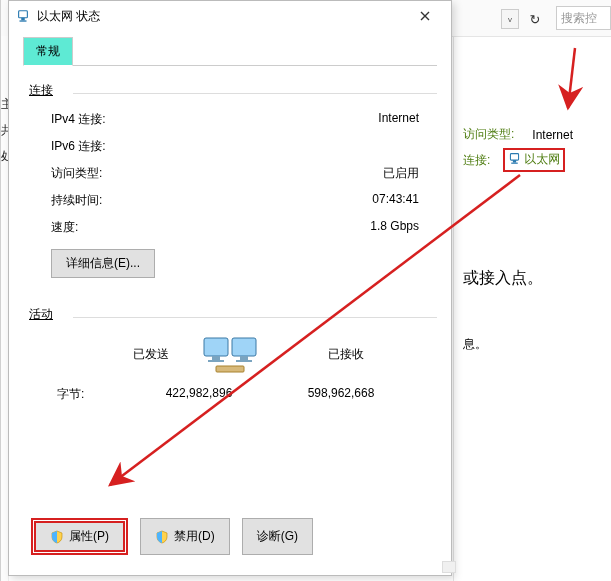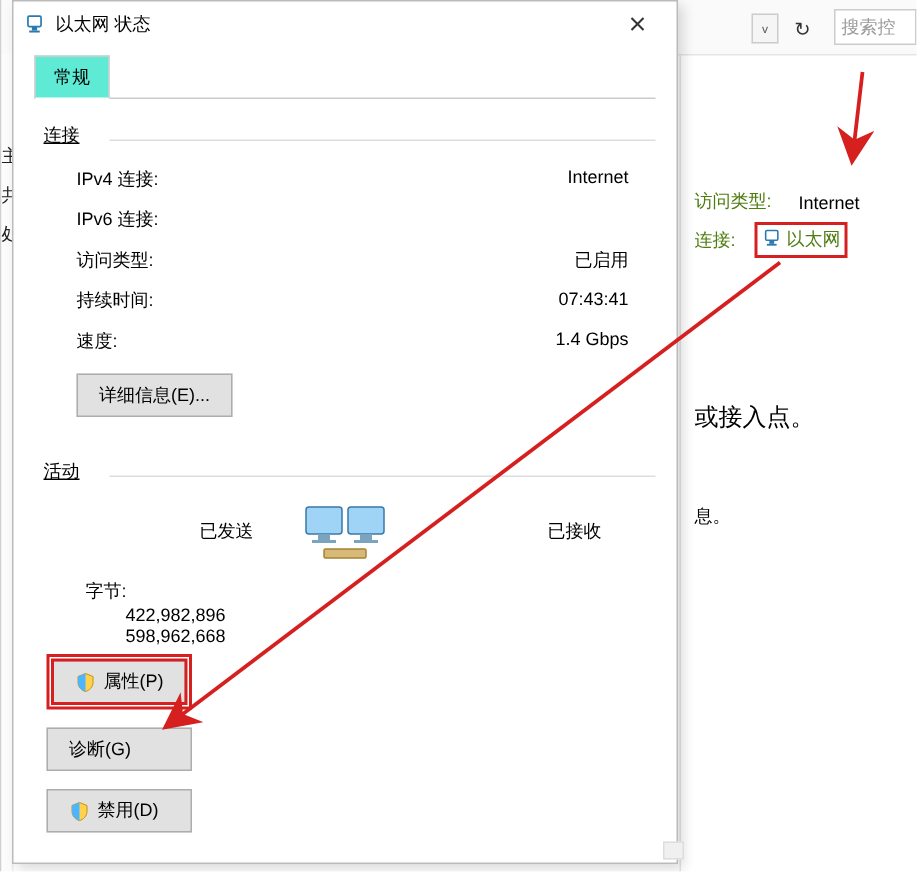--- a/index.html
+++ b/index.html
@@ -46,25 +46,25 @@
   .kv .k { color:#000000; }
   .kv .v { color:#000; }
   
   .btn { background:#e1e1e1; border:1px solid #adadad; padding: 5px 14px; font-size:12px; cursor:pointer; display:inline-flex; align-items:center; gap:5px; min-height:27px;}
   .details-btn-wrap { padding: 8px 0 0 28px; }
   
   .activity-section { margin-top: 28px; }
   .activity-hr { height:1px; background:#ddd; margin-left:50px; margin-top:-10px; margin-bottom:8px; }
   .activity-headers { display:flex; align-items:center; justify-content:space-between; padding: 4px 36px 2px 36px; font-size:12px;}
   .activity-headers .center-icon { width:70px; height:48px; display:flex; align-items:center; justify-content:center; }
-  .bytes-row { display:flex; justify-content:space-between; padding: 6px 36px 0 34px; font-size:12px;flex-direction:column;}
+  .bytes-row { display:flex; justify-content:space-between; padding: 6px 36px 0 34px; font-size:12px;}
   .bytes-row .blabel { width:60px; }
   .bytes-row .bval { width:120px; text-align:center;}
   
-  .bottom-btns { position:absolute; left:22px; bottom:20px; display:flex; gap:12px;flex-direction:column; }
+  .bottom-btns { position:absolute; left:22px; bottom:20px; display:flex; gap:12px; }
   .shield { width:14px; height:14px; display:inline-block; }
   .hl-red { outline: 2px solid #d62020; outline-offset: -1px; box-shadow: 0 0 0 4px rgba(255,0,0,0.0); }
   .hl-red-outer { border: 2px solid #d62020; padding:2px; display:inline-block; }
   
   .mini-net-icon { color:#2a7ab0; font-size:13px;}
   
   
   .arrow-svg { position:absolute; left:0; top:0; width:611px; height:581px; pointer-events:none; z-index:20;}
   
   .scrollbar-cue { position:absolute; left:433px; top:560px; width:14px; height:12px; background:#f0f0f0; border:1px solid #ddd; }
@@ -149,21 +149,21 @@
       <div class="kv">
           <span class="k">访问类型:</span>
           <span class="v">已启用</span>
         </div>
       <div class="kv">
           <span class="k">持续时间:</span>
           <span class="v">07:43:41</span>
         </div>
       <div class="kv">
           <span class="k">速度:</span>
-          <span class="v">1.4 Gbps</span>
+          <span class="v">1.8 Gbps</span>
         </div>
     </div>
 
     <div class="details-btn-wrap">
       <button class="btn">详细信息(E)...</button>
     </div>
 
     <div class="activity-section">
       <div class="section-label">活动</div>
       <div class="activity-hr"></div>
@@ -174,21 +174,21 @@
           <svg width="64" height="44" viewBox="0 0 64 44">
             <rect x="6" y="6" width="24" height="18" rx="2" fill="#9fd4f7" stroke="#3a78a5" stroke-width="1"></rect>
             <rect x="34" y="6" width="24" height="18" rx="2" fill="#9fd4f7" stroke="#3a78a5" stroke-width="1"></rect>
             <rect x="14" y="24" width="8" height="4" fill="#7aa4c0"></rect>
             <rect x="42" y="24" width="8" height="4" fill="#7aa4c0"></rect>
             <rect x="10" y="28" width="16" height="2" fill="#7aa4c0"></rect>
             <rect x="38" y="28" width="16" height="2" fill="#7aa4c0"></rect>
             <rect x="18" y="34" width="28" height="6" rx="1" fill="#d7b97a" stroke="#a8822f"></rect>
           </svg>
         </span>
-        <span style="width:110px; text-align:right;">已接收</span>
+        <span style="width:110px; text-align:center;">已接收</span>
       </div>
 
       <div class="bytes-row">
         <span class="blabel">字节:</span>
         <span class="bval">422,982,896</span>
         <span class="bval">598,962,668</span>
       </div>
     </div>
   </div>
 
@@ -198,30 +198,30 @@
         <span class="shield">
           <svg width="14" height="14" viewBox="0 0 14 14">
               <path d="M7 1 L12 3 V7 C12 10 9.5 12.5 7 13 C4.5 12.5 2 10 2 7 V3 Z" fill="#ffd24d" stroke="#c08a00" stroke-width="0.6"></path>
               <path d="M7 1 L7 13 C4.5 12.5 2 10 2 7 V3 Z" fill="#4db4ff"></path>
             </svg>
         </span>
         <span>属性(P)</span>
       </button>
     </span>
     <button class="btn">
-      <span>诊断(G)</span>
-    </button>
-    <button class="btn">
       <span class="shield">
         <svg width="14" height="14" viewBox="0 0 14 14">
             <path d="M7 1 L12 3 V7 C12 10 9.5 12.5 7 13 C4.5 12.5 2 10 2 7 V3 Z" fill="#ffd24d" stroke="#c08a00" stroke-width="0.6"></path>
             <path d="M7 1 L7 13 C4.5 12.5 2 10 2 7 V3 Z" fill="#4db4ff"></path>
           </svg>
       </span>
       <span>禁用(D)</span>
+    </button>
+    <button class="btn">
+      <span>诊断(G)</span>
     </button>
   </div>
 
   <div class="scrollbar-cue"></div>
 </div>
 
 <svg class="arrow-svg">
   <defs>
     <marker id="ah" markerWidth="12" markerHeight="12" refX="9" refY="5" orient="auto">
       <path d="M0,0 L10,5 L0,10 L3,5 Z" fill="#d62020"></path>

